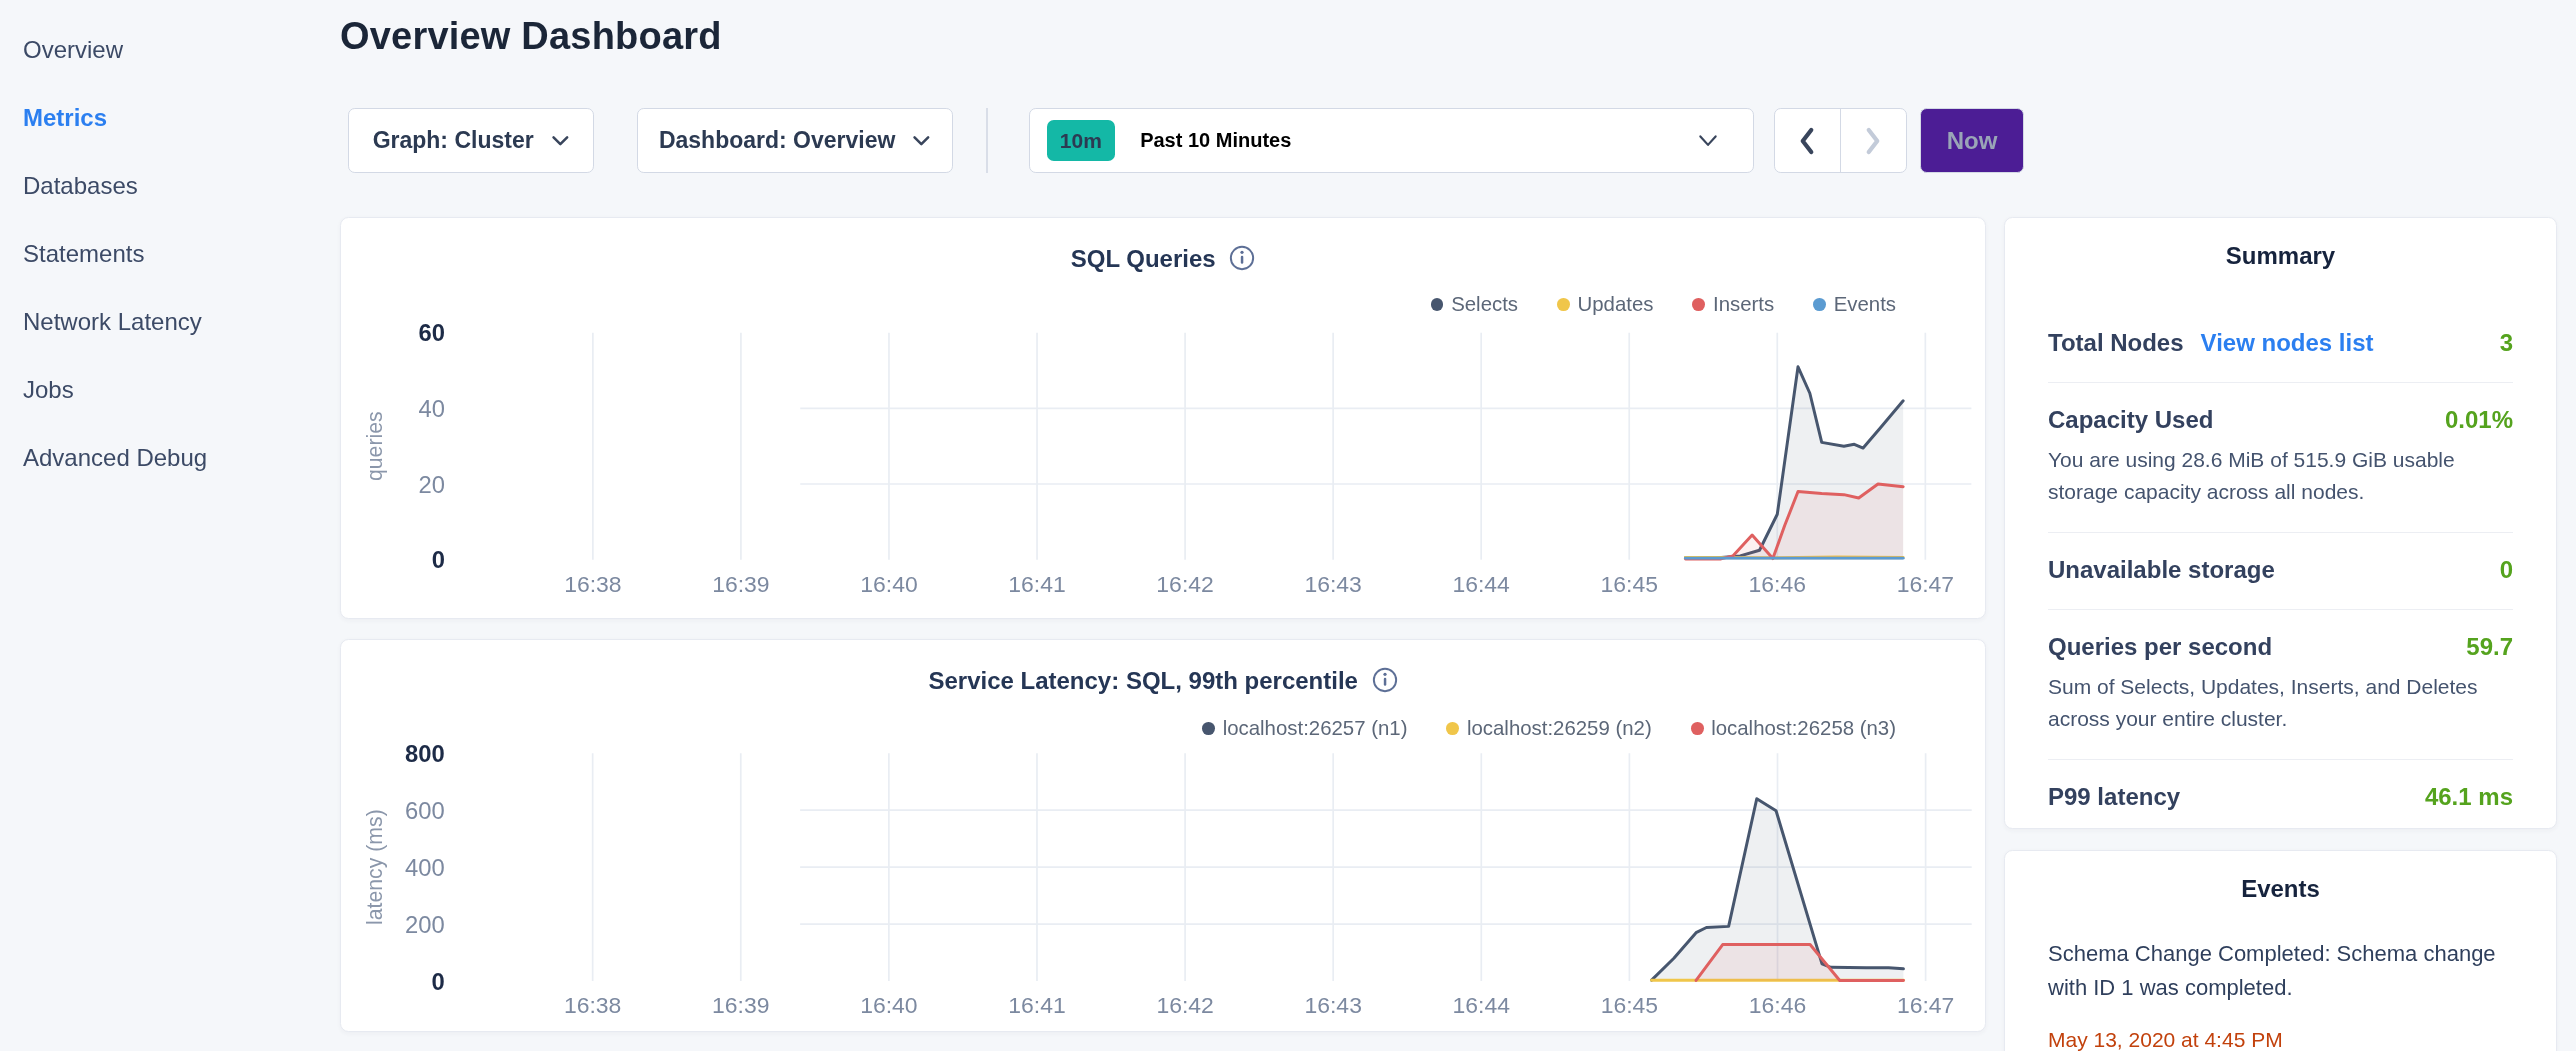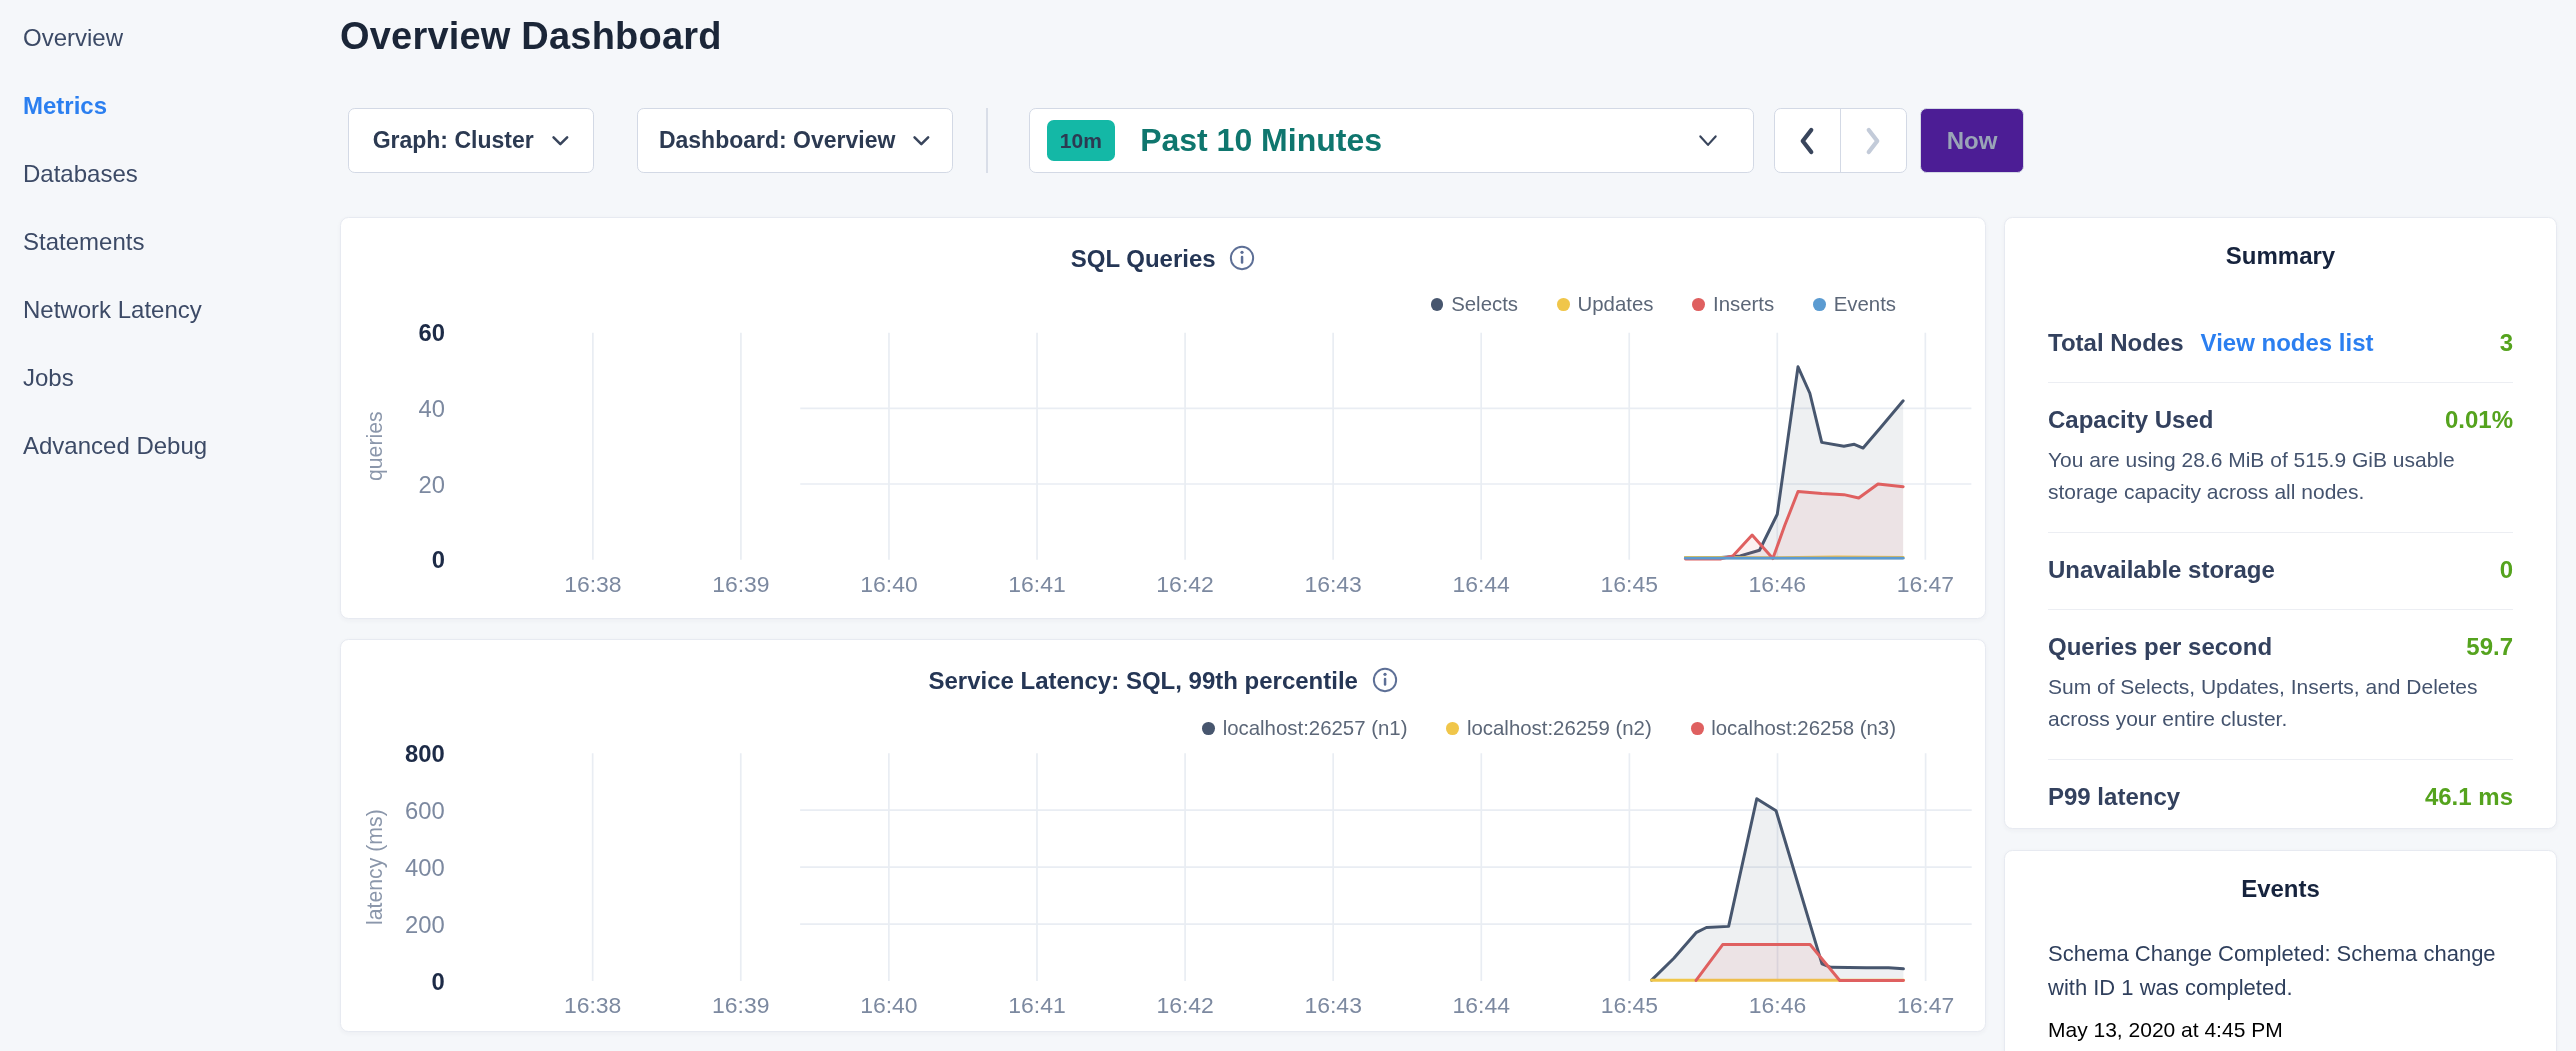--- a/index.html
+++ b/index.html
@@ -4,21 +4,21 @@
 <style>
   * { margin:0; padding:0; box-sizing:border-box; }
   html,body { width:2576px; height:1051px; overflow:hidden; }
   body {
     background:#f5f7fa;
     font-family:"Liberation Sans", sans-serif;
     color:#3c4a66;
     position:relative;
   }
   
-  .sidebar { position:absolute; left:0; top:0; width:340px; padding-top:4px; }
+  .sidebar { position:absolute; left:0; top:0; width:340px; padding-top:16px; }
   .side-item {
     height:68px; display:flex; align-items:center; padding-left:23px;
     font-size:24px; font-weight:500; color:#3c4a66; cursor:pointer;
   }
   .side-item.active { color:#2b7ff0; font-weight:700; }
   
   .page-title {
     position:absolute; left:340px; top:15.3px;
     font-size:38px; font-weight:700; color:#1b2638; letter-spacing:0.2px;
   }
@@ -35,21 +35,21 @@
   .ctl-divider { position:absolute; left:978px; top:0; width:1.7px; height:65px; background:#d9dee8; }
   .time-box {
     position:absolute; left:1021px; top:0; width:725px; height:65px; background:#fff;
     border:1.7px solid #d3d9e5; border-radius:6.8px;
     display:flex; align-items:center; cursor:pointer;
   }
   .time-badge {
     margin-left:17px; background:#14b8a6; border-radius:6.8px;
     padding:8.5px 12.8px; font-size:21px; font-weight:700; color:#2c3a52;
   }
-  .time-label { margin-left:25.5px; font-size:32px; font-weight:700; color:#0f766e;text-align:right; }
+  .time-label { margin-left:25.5px; font-size:20px; font-weight:700; color:#000000;text-align:right; }
   .time-chevron { position:absolute; right:34px; top:24px; }
   .pager {
     position:absolute; left:1766px; top:0; width:133px; height:65px; background:#fff;
     border:1.7px solid #d3d9e5; border-radius:6.8px; display:flex;
   }
   .pager-half { width:50%; display:flex; align-items:center; justify-content:center; cursor:pointer; }
   .pager-half:first-child { border-right:1.7px solid #d3d9e5; }
   .now-btn {
     position:absolute; left:1912px; top:0; width:104px; height:65px; background:#4c1d95;
     border:1.7px solid #d3d9e5; border-radius:6.8px;
@@ -83,21 +83,21 @@
   .summary-rows { margin-top:36px; }
   .sum-row { padding:23px 0 25px 0; }
   .sum-row + .sum-row { border-top:1.7px solid #eceef3; }
   .sum-row-head { display:flex; align-items:baseline; }
   .sum-label { font-size:24px; font-weight:700; color:#33415e; }
   .sum-link { font-size:24px; font-weight:700; color:#2b7ff0; margin-left:17px; cursor:pointer; }
   .sum-value { margin-left:auto; font-size:24px; font-weight:700; color:#55a31e; }
   .sum-desc { margin-top:10.2px; font-size:21px; line-height:1.5; color:#44536e; max-width:459px; }
   .event-item { margin-top:34px; }
   .event-msg { font-size:22px; line-height:1.55; color:#2f3f5c; }
-  .event-time { margin-top:13px; font-size:21px; color:#000000; }
+  .event-time { margin-top:23px; font-size:21px; color:#c2410c; }
 </style>
 </head>
 <body>
 
 <nav class="sidebar">
   <div class="side-item">Overview</div>
   <div class="side-item active">Metrics</div>
   <div class="side-item">Databases</div>
   <div class="side-item">Statements</div>
   <div class="side-item">Network Latency</div>

